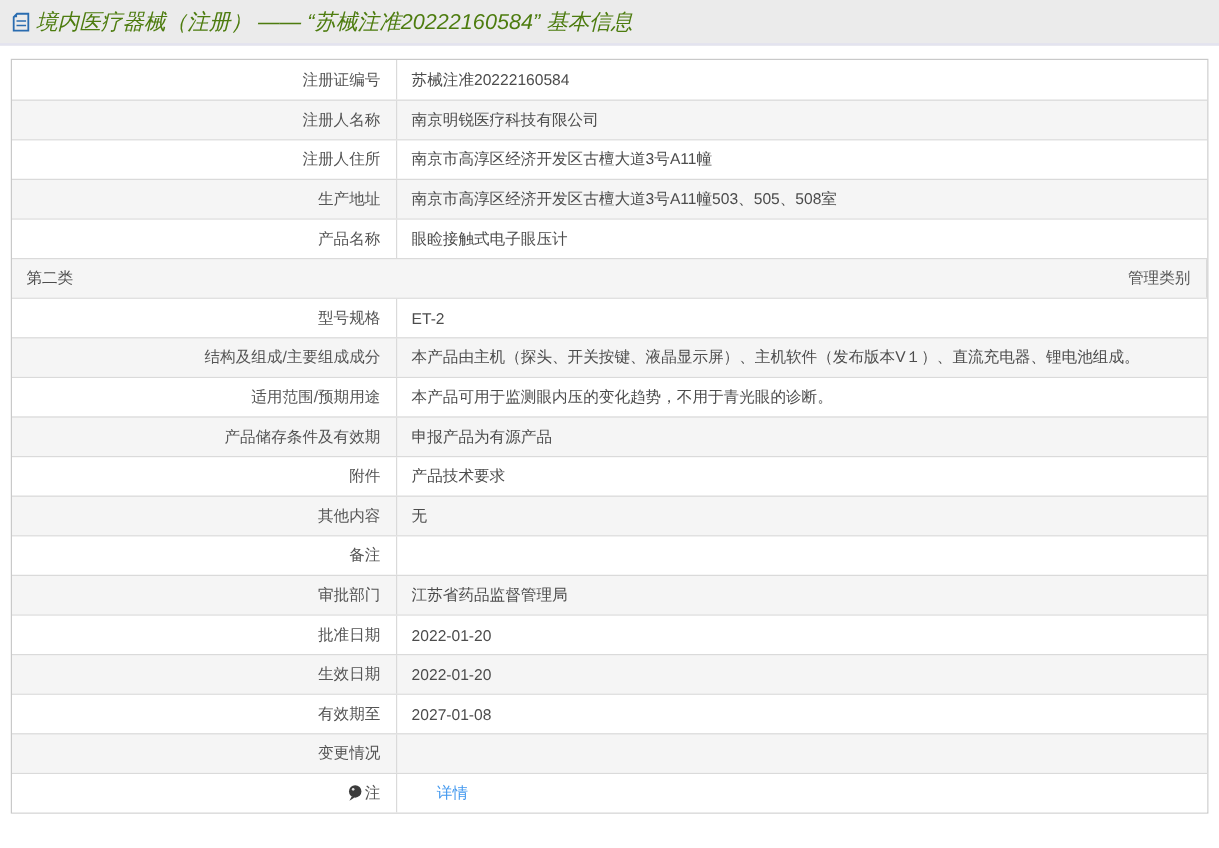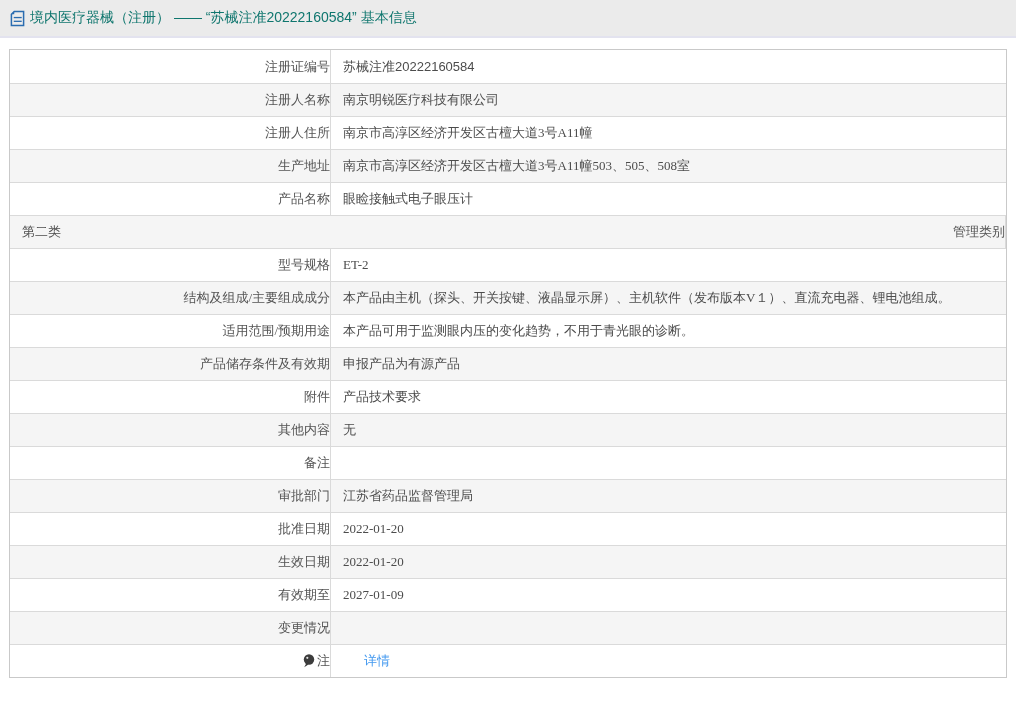--- a/index.html
+++ b/index.html
@@ -16,40 +16,42 @@
   .header {
     height: 38px;
     background: #ebebeb;
     border-bottom: 2px solid #e3e3ef;
     display: flex;
     align-items: center;
     padding: 0 10px;
   }
   .doc-icon { width: 15px; height: 17px; margin-right: 5px; flex: 0 0 auto; }
   .page-title {
-    font-size: 14px;
-    color: #0f766e;
+    font-size: 18px;
+    color: #4d7c0f;
     white-space: nowrap;
+    font-style: italic;
   }
 
   
   .info-table {
     margin: 11px 9px 0 9px;
     border: 1px solid #c9c9c9;
     background: #fff;
   }
   .row { display: flex; height: 33px; background: #ffffff; }
-  .row + .row { border-top: 1px solid #dadada; font-family: Liberation Serif, serif; }
+  .row + .row { border-top: 1px solid #dadada; }
   .row:nth-child(even) { background: #f5f5f5; }
   .cell { font-size: 13px; display: flex; align-items: center; }
   .cell.label {
     width: 321px;
     flex: 0 0 321px;
     justify-content: flex-end;
     text-align: right;
+    padding-right: 13px;
     color: #545454;
     border-right: 1px solid #dadada;
   }
   .cell.value {
     flex: 1 1 auto;
     padding-left: 12px;
     color: #4c4c4c;
     overflow: hidden;
     white-space: nowrap;
   }
@@ -154,21 +156,21 @@
       <div class="cell value">2022-01-20</div>
     </div>
 
     <div class="row">
       <div class="cell label">生效日期</div>
       <div class="cell value">2022-01-20</div>
     </div>
 
     <div class="row">
       <div class="cell label">有效期至</div>
-      <div class="cell value">2027-01-09</div>
+      <div class="cell value">2027-01-08</div>
     </div>
 
     <div class="row">
       <div class="cell label">变更情况</div>
       <div class="cell value"></div>
     </div>
 
     <div class="row">
       <div class="cell label">
         <svg class="note-icon" viewBox="0 0 13 16">

